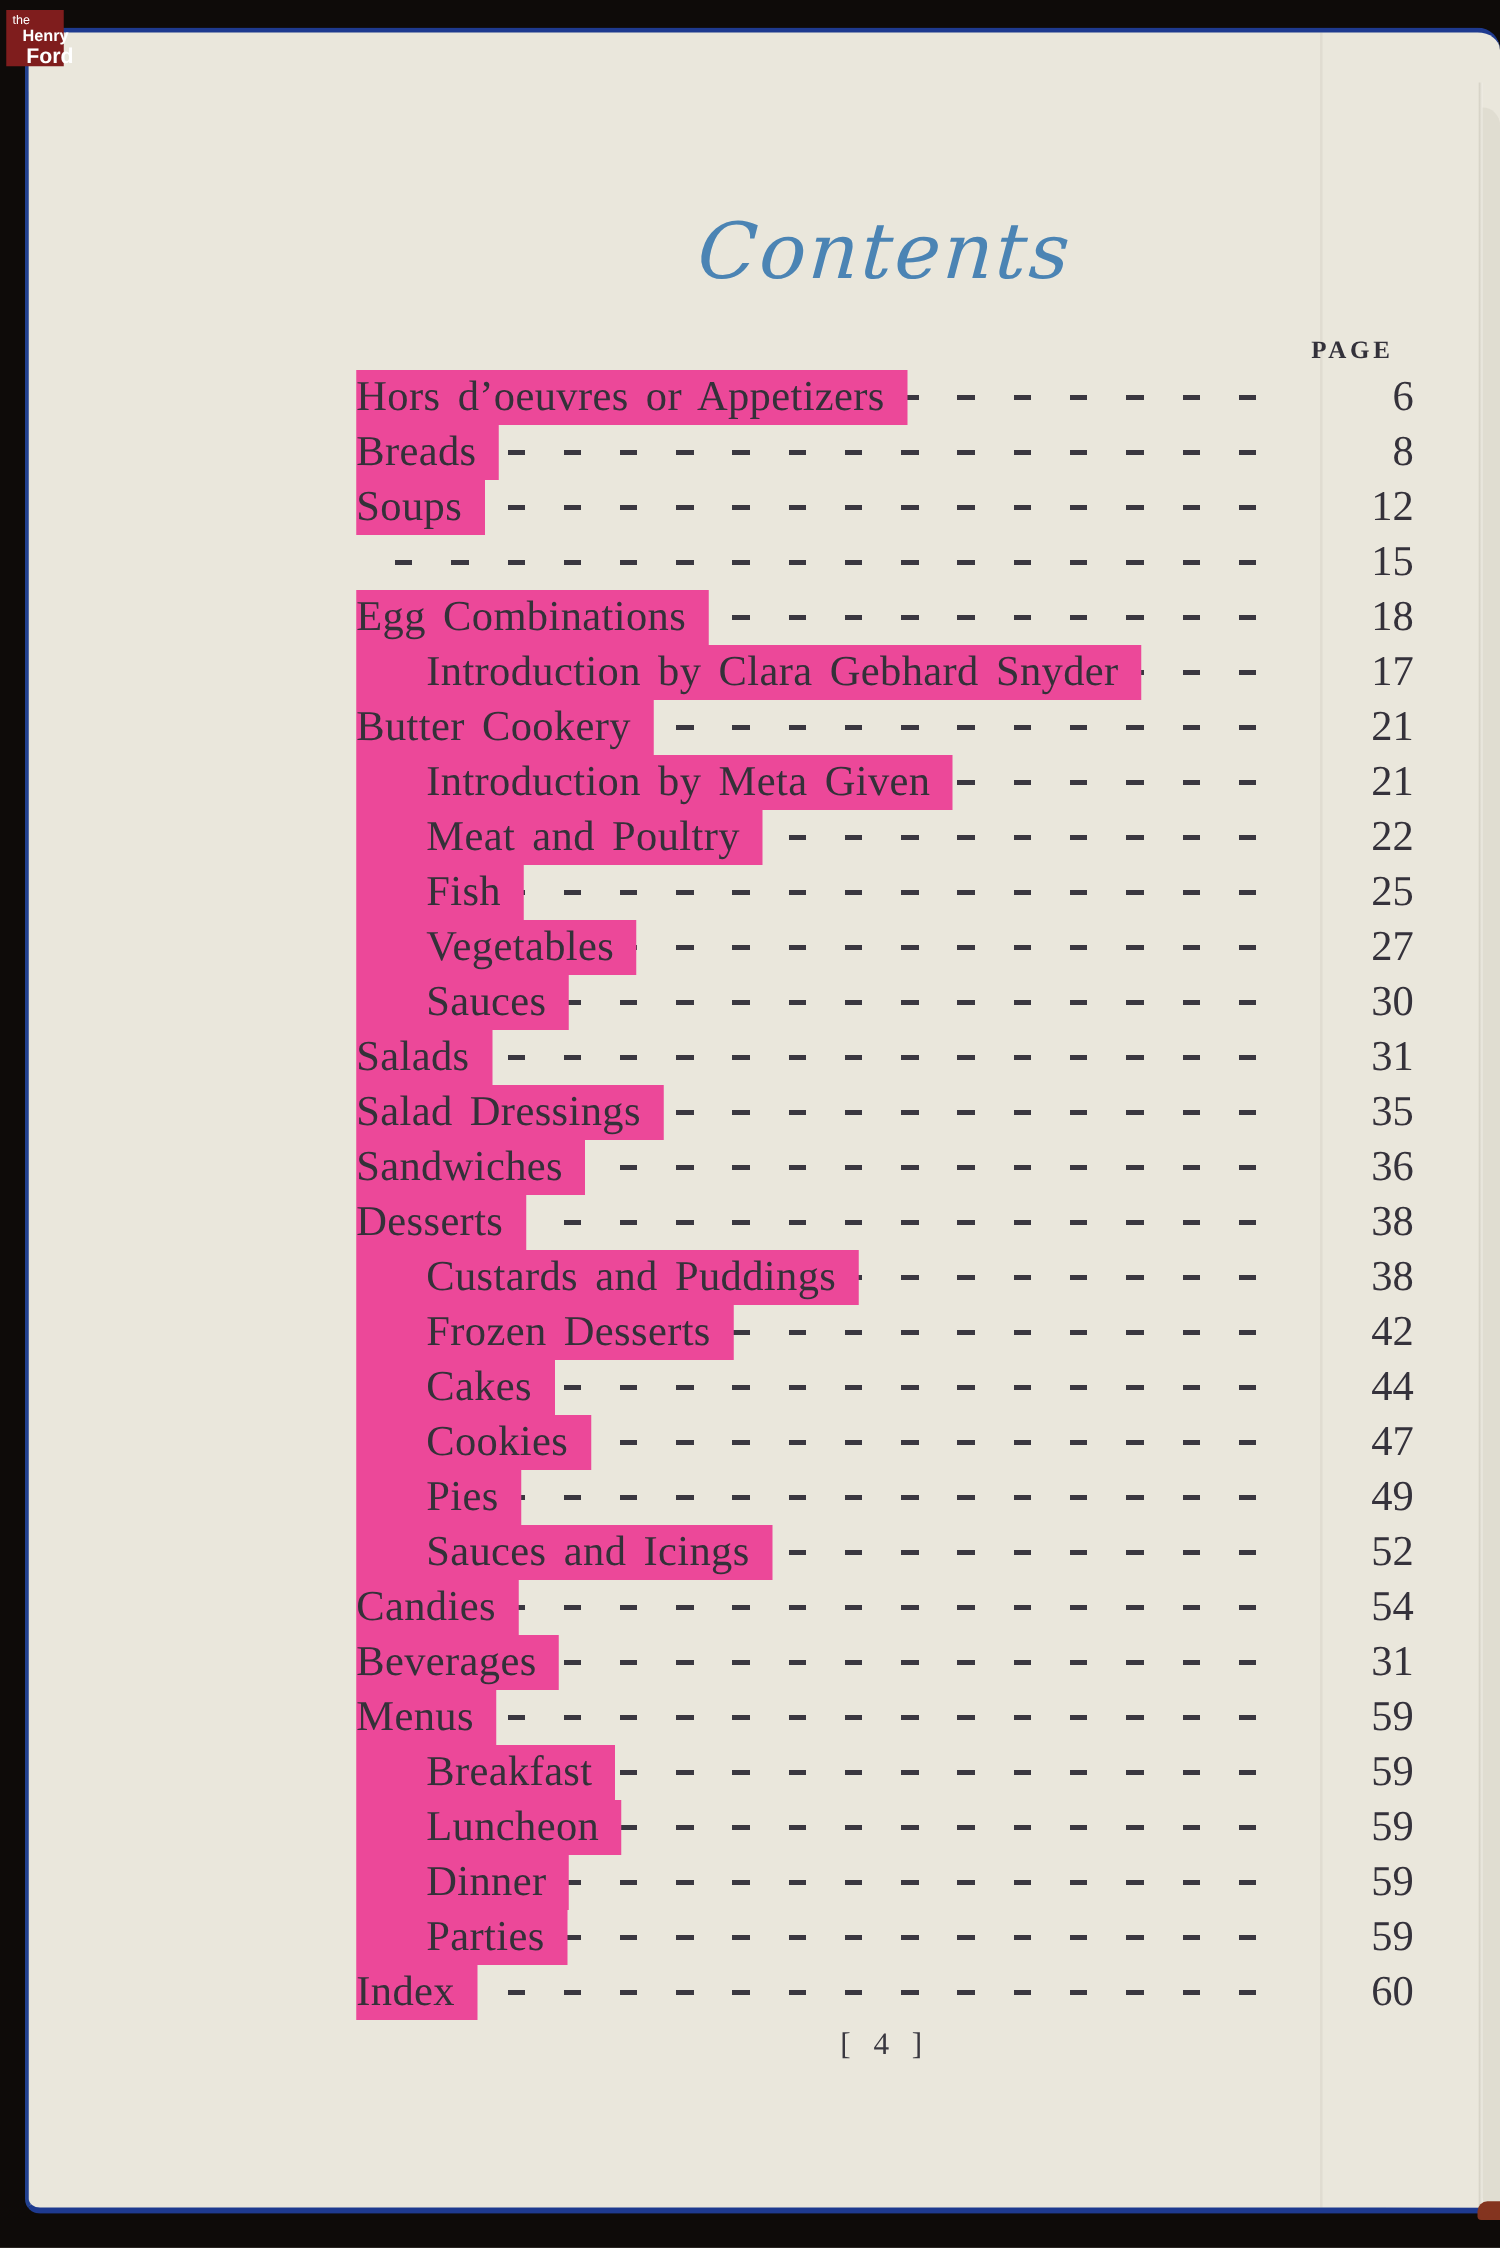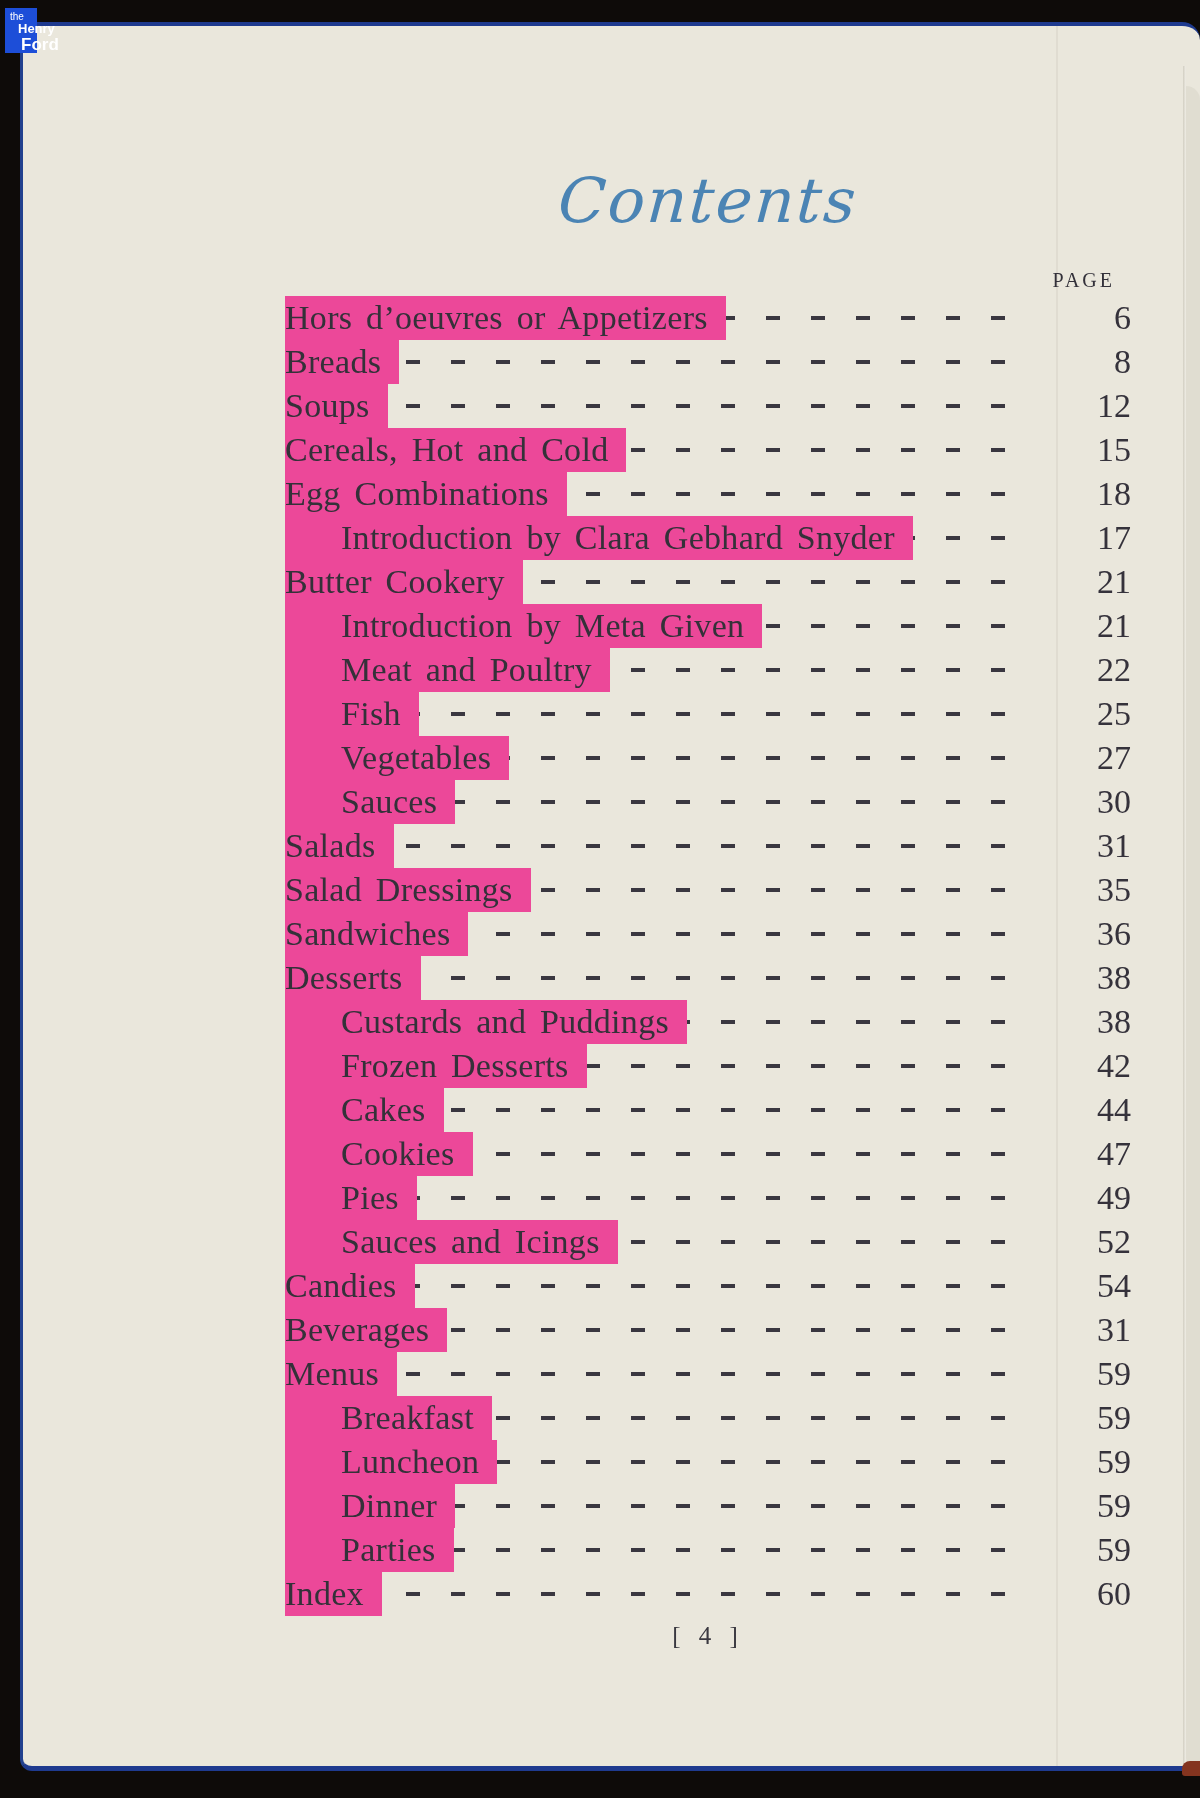--- a/index.html
+++ b/index.html
@@ -57,21 +57,21 @@
     font-size: 62px;
     letter-spacing: 2px;
     color: #4b84b4;
     transform: skewX(-4deg);
   }
   
   .page-col-header {
     position: absolute;
     left: 262px; top: 243px; width: 830px;
     text-align: right;
-    font-weight: 400;
+    font-weight: 700;
     font-size: 20px;
     letter-spacing: 3px;
     color: #33313a;
   }
   
   .toc {
     position: absolute;
     left: 262px; top: 270px; width: 846px;
   }
   .row { position: relative; height: 44px; }
@@ -106,22 +106,22 @@
     position: absolute;
     left: 262px; top: 1596px; width: 846px;
     text-align: center;
     font-size: 25px;
     letter-spacing: 6px;
     color: #3a3840;
   }
   
   .logo {
     position: absolute; left: 5px; top: 8px;
-    width: 32px; height: 45px;
-    background: #1d4ed8;
+    width: 46px; height: 45px;
+    background: #7f1d1d;
     color: #ffffff;
     font-family: "Liberation Sans", sans-serif;
     padding: 3px 0 0 4px;
     box-sizing: border-box;
     line-height: 1;
   }
   .logo .the   { display: block; font-size: 10px; font-weight: 400; margin: 1px 0 0 1px; }
   .logo .henry { display: block; font-size: 13px; font-weight: 700; margin: 0 0 0 9px; }
   .logo .ford  { display: block; font-size: 17px; font-weight: 700; margin: 1px 0 0 12px; }
 </style>
@@ -153,21 +153,20 @@
   </div>
 
   <div class="row">
     <span class="leader"></span>
     <span class="label">Soups</span>
     <span class="num">12</span>
   </div>
 
   <div class="row">
     <span class="leader"></span>
-    <span class="label">Cereals, Hot and Cold</span>
     <span class="num">15</span>
   </div>
 
   <div class="row">
     <span class="leader"></span>
     <span class="label">Egg Combinations</span>
     <span class="num">18</span>
   </div>
 
   <div class="row indent">

